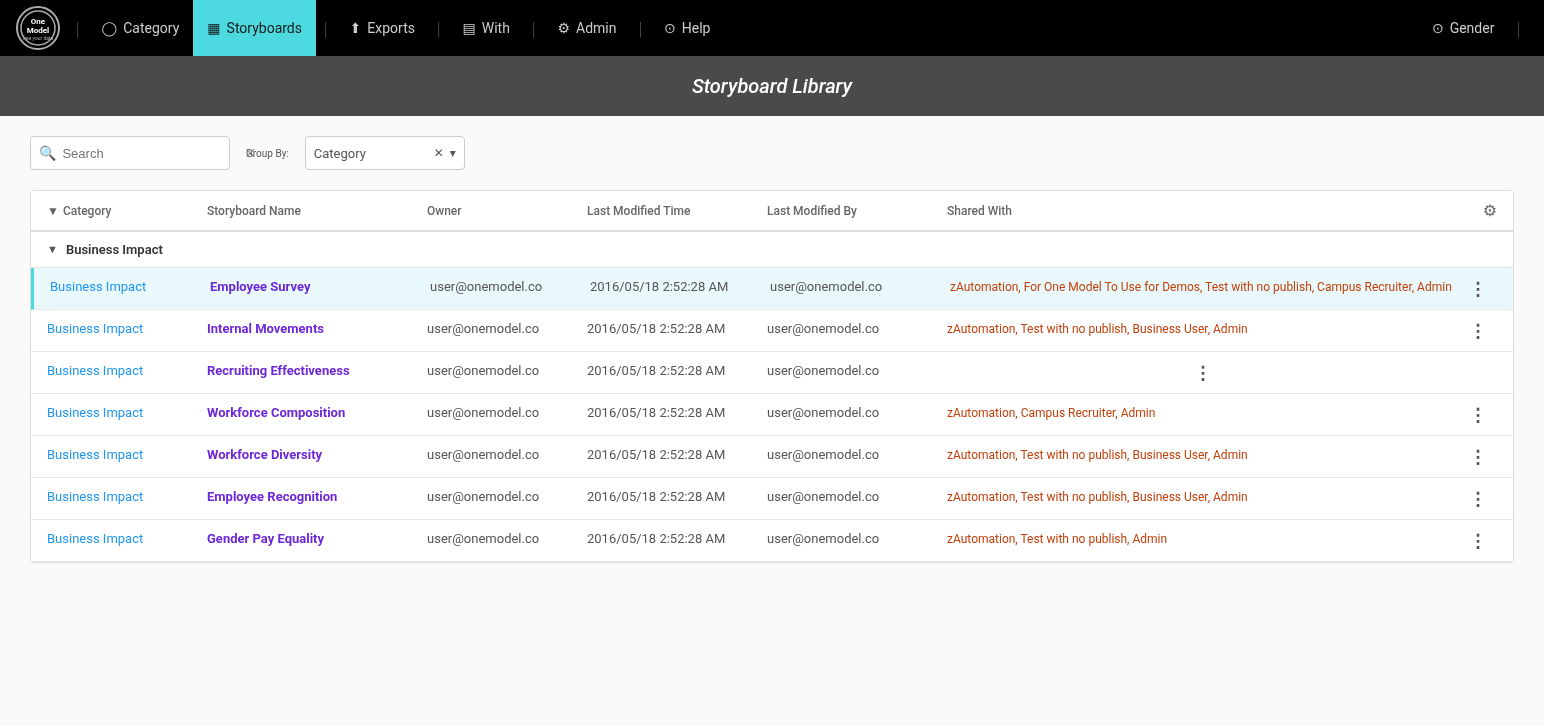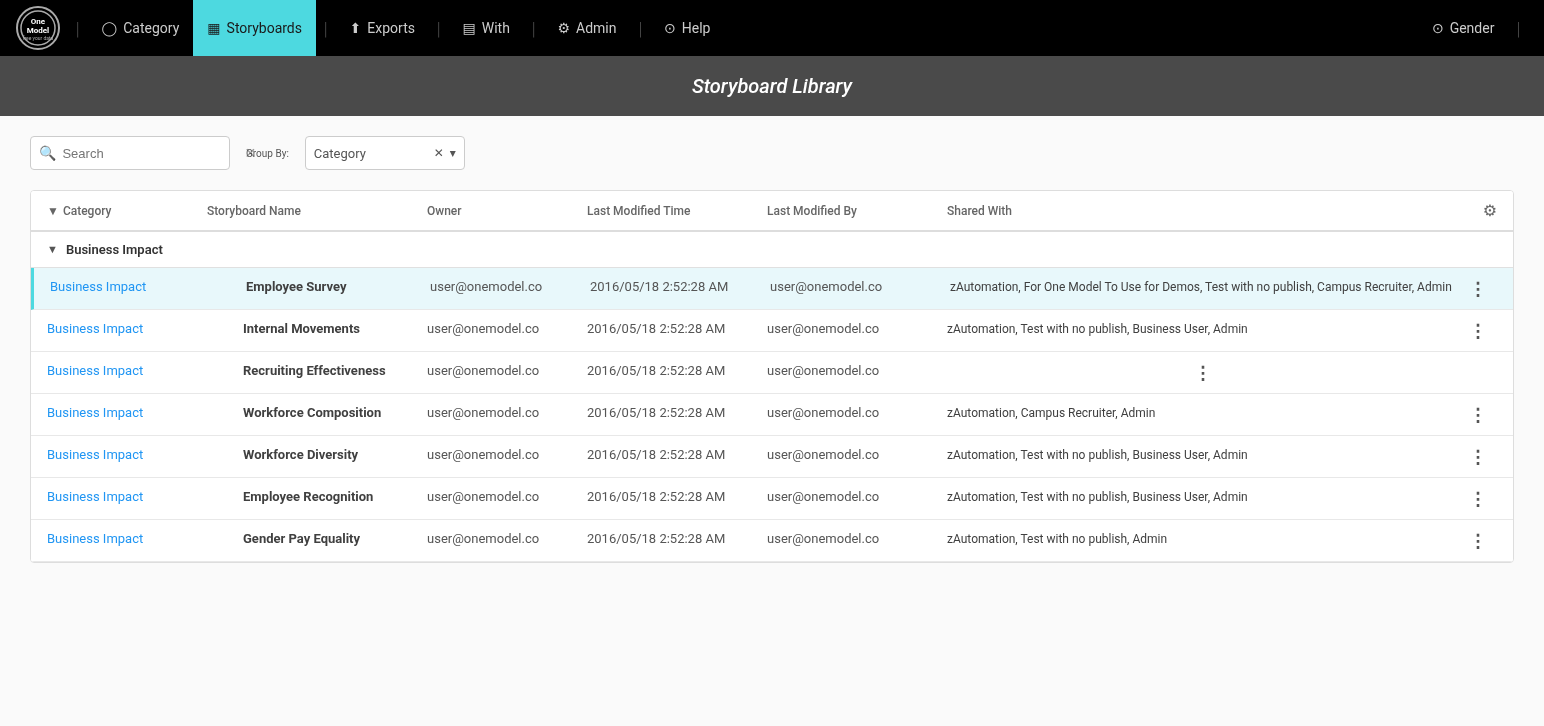--- a/index.html
+++ b/index.html
@@ -117,30 +117,30 @@
       border-bottom: 1px solid #e8e8e8;
       align-items: start;
       background: white;
     }
     .table-row.highlighted {
       background: #e8f8fb;
       border-left: 3px solid #4dd9e0;
     }
 
     .cell { font-size: 13px; color: #555; padding-right: 8px; line-height: 1.4; }
-    .cell.name { font-weight: 700; color: #404040; margin-left: 36px; }
+    .cell.name { font-weight: 700; color: #6d28d9; }
     .cell.category { color: #2196f3; }
 
     .row-menu {
       display: flex; align-items: flex-start; justify-content: center;
       color: #555; cursor: pointer; font-size: 18px; padding-top: 0;
       font-weight: 700; letter-spacing: 2px;
     }
 
-    .shared-with { font-size: 12px; color: #404040; line-height: 1.5; }
+    .shared-with { font-size: 12px; color: #c2410c; line-height: 1.5; }
   </style>
 </head>
 <body>
 
 <nav class="navbar">
   <div class="navbar-brand">
     <div class="brand-logo">
       <svg width="38" height="38" viewBox="0 0 38 38">
         <circle cx="19" cy="19" r="17" fill="none" stroke="#aaa" stroke-width="1.5"></circle>
         <text x="19" y="15" text-anchor="middle" fill="white" font-size="8" font-weight="bold">One</text>

